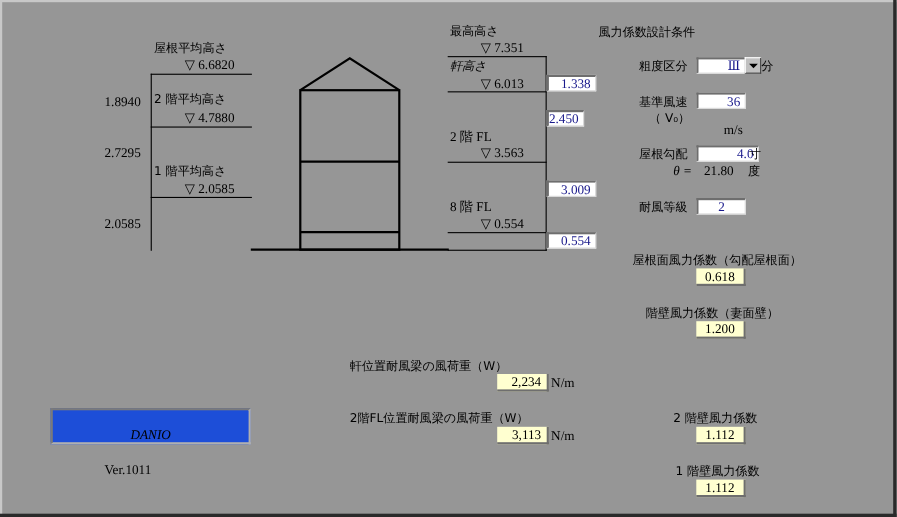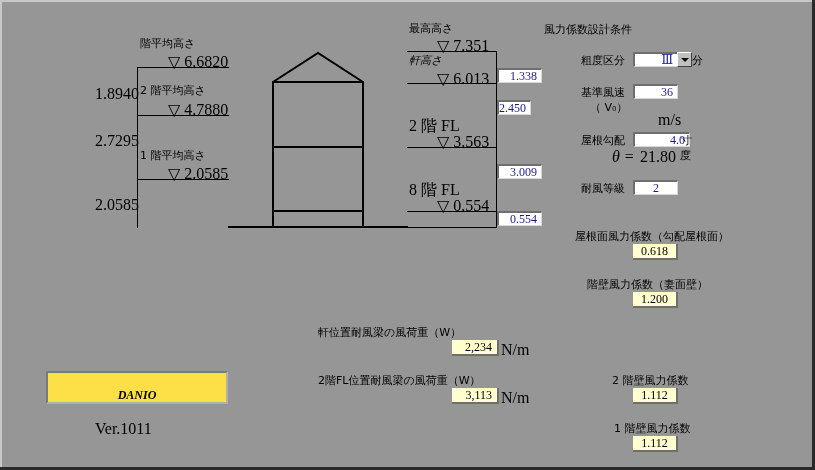--- a/index.html
+++ b/index.html
@@ -3,47 +3,47 @@
 <meta charset="utf-8">
 <style>
   html,body{margin:0;padding:0;}
   body{width:815px;height:470px;background:#969696;position:relative;overflow:hidden;
        font-family:"DejaVu Sans","Liberation Sans",sans-serif;font-size:11px;color:#000;}
   .frame-top{position:absolute;left:0;top:0;width:815px;height:2px;background:#c8c8c8;}
   .frame-left{position:absolute;left:0;top:0;width:2px;height:470px;background:#c8c8c8;}
   .frame-right{position:absolute;right:0;top:0;width:3px;height:470px;background:#2a2a2a;}
   .frame-bottom{position:absolute;left:0;bottom:0;width:815px;height:3px;background:#2a2a2a;}
   .abs{position:absolute;white-space:nowrap;}
-  .ser{font-family:"Liberation Serif","DejaVu Serif",serif;font-size:16px;}
+  .ser{font-family:"Liberation Serif","DejaVu Serif",serif;font-size:12px;}
   .hline{position:absolute;height:1px;background:#000;}
   .vline{position:absolute;width:1px;background:#000;}
   .box{position:absolute;height:15px;background:#fff;border-top:2px solid #6e6e6e;border-left:2px solid #6e6e6e;
        border-right:1px solid #d8d8d8;border-bottom:1px solid #d8d8d8;box-sizing:border-box;
        color:#1a1a8c;font-family:"Liberation Serif","DejaVu Serif",serif;font-size:12px;line-height:12px;
        text-align:right;padding-right:4px;}
   .ybox{position:absolute;height:16px;background:#ffffd0;border-right:2px solid #6e6e6e;border-bottom:2px solid #6e6e6e;
        box-sizing:border-box;color:#000;font-family:"Liberation Serif","DejaVu Serif",serif;font-size:12px;line-height:14px;
        text-align:center;}
   .ybox.r{text-align:right;padding-right:5px;}
   .drop{position:absolute;width:15px;height:15px;background:#c0c0c0;border:1px solid #fff;border-right-color:#404040;border-bottom-color:#404040;box-sizing:border-box;}
   .drop::after{content:"";position:absolute;left:3px;top:5px;border-left:4px solid transparent;border-right:4px solid transparent;border-top:4px solid #000;}
-  .logo{position:absolute;left:46px;top:371px;width:182px;height:33px;background:#fde047;border:2px solid #7a7a7a;
+  .logo{position:absolute;left:46px;top:371px;width:182px;height:33px;background:#1d4ed8;border:2px solid #7a7a7a;
         border-right-color:#b0b0b0;border-bottom-color:#b0b0b0;box-sizing:border-box;
-        font-family:"Liberation Serif","DejaVu Serif",serif;font-style:italic;font-weight:bold;font-size:12px;
+        font-family:"Liberation Serif","DejaVu Serif",serif;font-style:italic;font-weight:normal;font-size:12px;
         text-align:center;padding-top:15px;}
 </style>
 </head>
 <body>
 
 <div class="frame-top"></div>
 <div class="frame-left"></div>
 <div class="frame-right"></div>
 <div class="frame-bottom"></div>
 
-<div class="abs" style="left:140px;top:36px;">階平均高さ</div>
+<div class="abs" style="left:140px;top:36px;">屋根平均高さ</div>
 <div class="abs ser" style="left:168px;top:52px;">▽ 6.6820</div>
 <div class="hline" style="left:137px;top:67px;width:92px;"></div>
 <div class="vline" style="left:137px;top:67px;height:161px;"></div>
 
 <div class="abs ser" style="left:95px;top:85px;">1.8940</div>
 <div class="abs" style="left:140px;top:83px;">2 階平均高さ</div>
 <div class="abs ser" style="left:168px;top:100px;">▽ 4.7880</div>
 <div class="hline" style="left:137px;top:115px;width:92px;"></div>
 
 <div class="abs ser" style="left:95px;top:132px;">2.7295</div>

